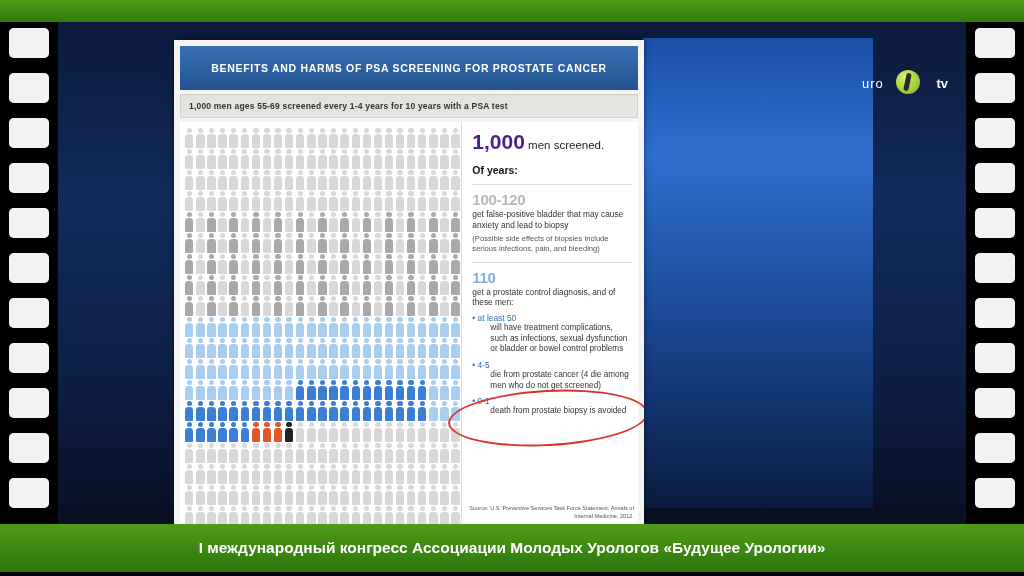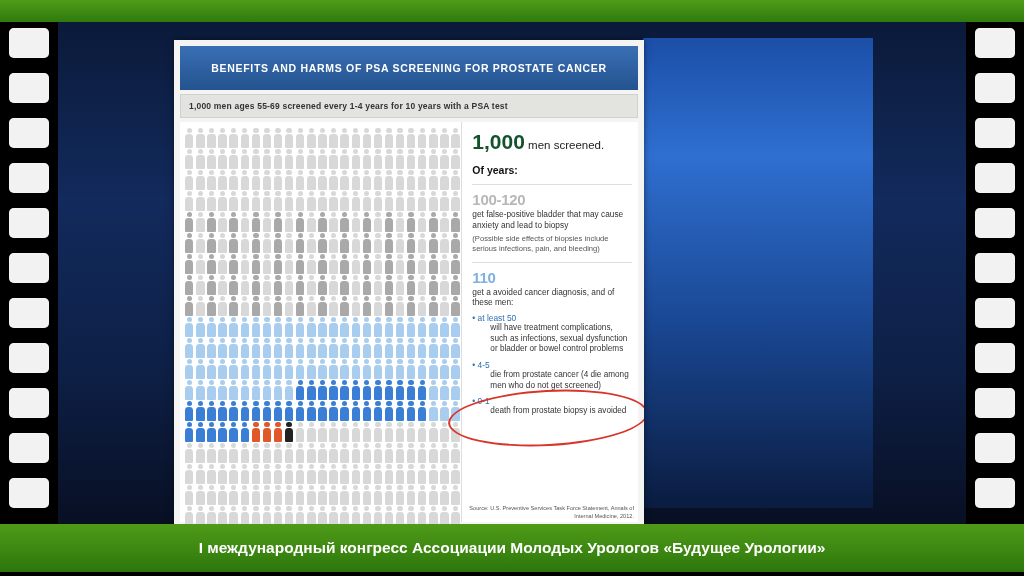--- a/index.html
+++ b/index.html
@@ -39,21 +39,21 @@
 
   .slide-body{position:relative;margin:4px 6px 0 6px;height:400px;background:#fff;display:flex;}
   .figures{width:278px;padding:6px 0 0 4px;position:relative;}
   .fig-row{display:flex;height:21px;}
   .person{width:10.6px;height:20px;position:relative;margin-right:0.5px;}
   .person .head{position:absolute;left:2.6px;top:0;width:5.4px;height:5.4px;border-radius:50%;}
   .person .body{position:absolute;left:1.1px;top:5.8px;width:8.4px;height:14px;
         border-radius:3.4px 3.4px 1px 1px;}
 
   .textcol{width:188px;border-left:1px solid #ddd;padding:8px 6px 0 10px;position:relative;}
-  .big-num{font-size:21px;font-weight:bold;color:#14532d;display:inline-block;}
+  .big-num{font-size:21px;font-weight:bold;color:#4c1d95;display:inline-block;}
   .big-num-sfx{font-size:11.5px;color:#222;}
   .ofthese{font-size:10.5px;font-weight:bold;color:#111;margin-top:10px;}
   .hr{border:0;border-top:1px solid #ddd;margin:8px 0 6px 0;}
   .stat-num{font-size:15px;font-weight:bold;color:#b7b7b7;letter-spacing:-.3px;}
   .stat-num.blue{color:#7fb0e0;}
   .stat-text{font-size:8.3px;color:#333;line-height:1.28;margin-top:1px;}
   .stat-note{font-size:7.6px;color:#555;line-height:1.28;margin-top:4px;}
   .bullet{font-size:8.4px;color:#2f6fb5;margin-top:5px;}
   .sub-text{font-size:8.2px;color:#333;line-height:1.3;margin-left:18px;}
   .source{position:absolute;right:4px;bottom:2px;font-size:5.6px;color:#555;text-align:right;line-height:1.3;}
@@ -2075,40 +2075,45 @@
             <div>
               <div class="stat-num">100-120</div>
               <div class="stat-text">get false-positive bladder that may cause anxiety and lead to biopsy</div>
               <div class="stat-note">(Possible side effects of biopsies include serious infections, pain, and bleeding)</div>
             </div>
 
             <hr class="hr">
 
             <div>
               <div class="stat-num blue">110</div>
-              <div class="stat-text">get a avoided cancer diagnosis, and of these men:</div>
+              <div class="stat-text">get a prostate control diagnosis, and of these men:</div>
 
               <div class="bullet">• at least 50</div>
               <div class="sub-text">will have treatment complications, such as infections, sexual dysfunction or bladder or bowel control problems</div>
 
               <div class="bullet">• 4-5</div>
               <div class="sub-text">die from prostate cancer (4 die among men who do not get screened)</div>
 
               <div class="bullet">• 0-1</div>
               <div class="sub-text">death from prostate biopsy is avoided</div>
             </div>
 
             <div class="source">Source:
 U.S. Preventive Services Task Force Statement, Annals of Internal Medicine, 2012.</div>
           </div>
 
           <div class="ellipse"></div>
         </div>
       </div>
 
+      <div class="logo">
+        <div class="txt">uro</div>
+        <div class="ball"></div>
+        <div class="tv">tv</div>
+      </div>
 
     </div>
   </div>
 
   <div class="green-bar green-bottom">
     <div class="caption">
       <span>I международный конгресс Ассоциации Молодых Урологов «Будущее Урологии»</span>
     </div>
   </div>
 </div>

